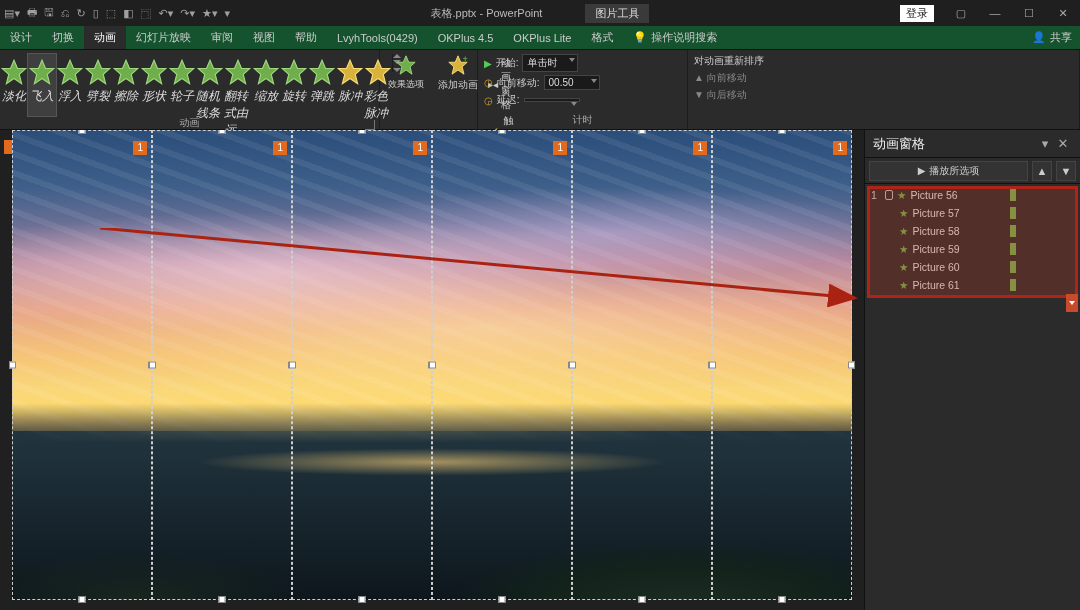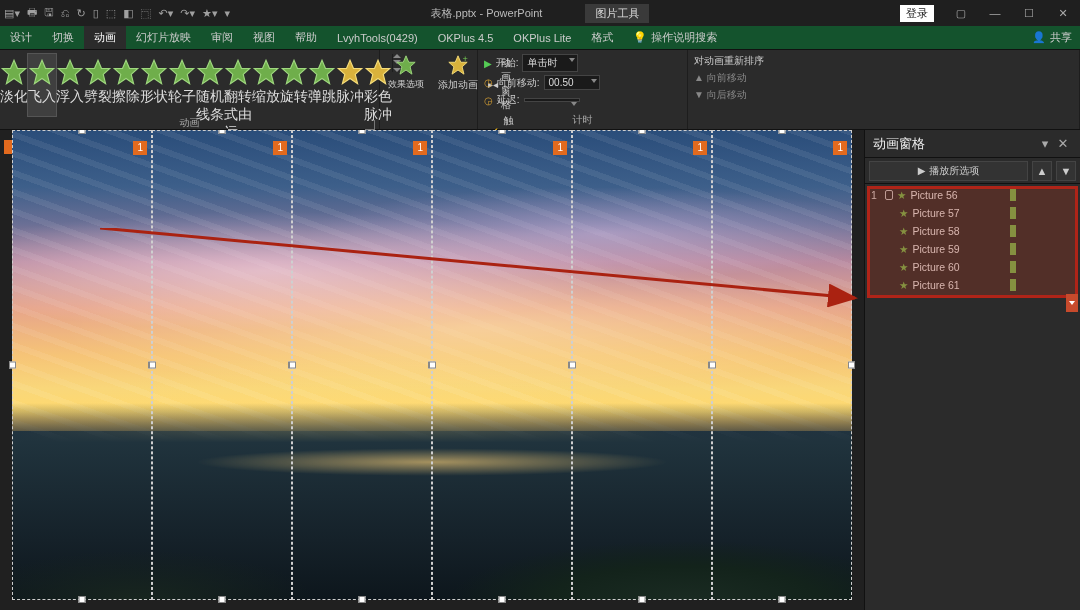--- a/index.html
+++ b/index.html
@@ -64,21 +64,21 @@
   }
   .anim-btn {
     width:48px; height:62px; display:flex; flex-direction:column; align-items:center; justify-content:flex-start;
     gap:2px; padding-top:4px; cursor:pointer;
   }
   .anim-btn.sel { background:#3f3f3f; outline:1px solid #555; }
   .anim-btn .star {
     width:28px; height:28px; position:relative;
   }
   .anim-btn .star svg { width:28px; height:28px; }
-  .anim-btn .lbl { font-size:14px; color:#ddd; }
+  .anim-btn .lbl { font-size:12px; color:#ddd;font-style:italic; }
   .gallery-expand {
     width:14px; display:flex; flex-direction:column; justify-content:center; align-items:center; gap:2px;
     border-left:1px solid #1d1d1d;
   }
   .gallery-expand div { width:0;height:0;border-left:4px solid transparent;border-right:4px solid transparent;}
   .gallery-expand .up{border-bottom:4px solid #888;}
   .gallery-expand .dn{border-top:4px solid #888;}
   .ribbon .group-label {
     text-align:center; font-size:10px; color:#aaa; padding-bottom:2px; position:relative;
   }

